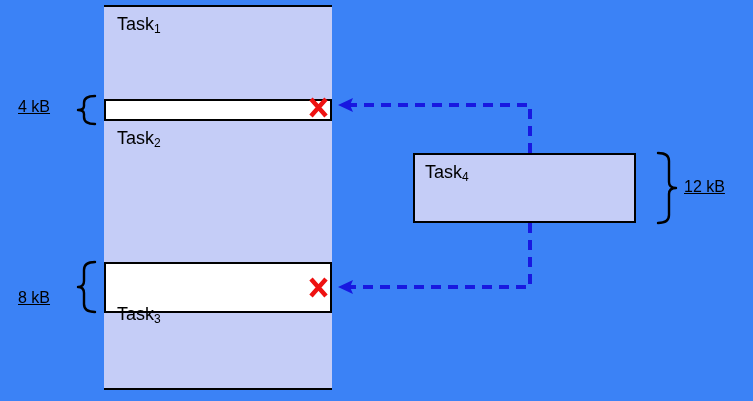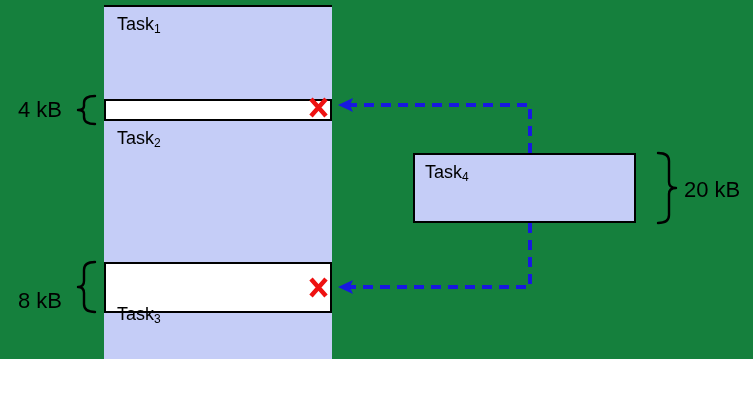--- a/index.html
+++ b/index.html
@@ -6,22 +6,22 @@
     margin: 0;
     padding: 0;
     background: #ffffff;
   }
   body {
     font-family: "Liberation Sans", sans-serif;
   }
   #canvas {
     position: relative;
     width: 753px;
-    height: 359px;
-    background: #15803d;
+    height: 401px;
+    background: #3b82f6;
     overflow: hidden;
   }
 
   
   .mem-outline {
     position: absolute;
     left: 104px;
     top: 5px;
     width: 228px;
     height: 385px;
@@ -58,24 +58,25 @@
     left: 413px;
     top: 153px;
     width: 223px;
     height: 70px;
     background: #c5cdf7;
     border: 2px solid #000000;
     box-sizing: border-box;
   }
   .size-label {
     position: absolute;
-    font-size: 22px;
+    font-size: 16px;
     color: #000000;
     white-space: nowrap;
     line-height: 1;
+    text-decoration: underline;
   }
 
   
   #overlay {
     position: absolute;
     left: 0;
     top: 0;
     width: 753px;
     height: 401px;
     pointer-events: none;
@@ -103,21 +104,21 @@
     <span>Task</span><sub>3</sub>
   </div>
 
   <div class="task4-box"></div>
   <div class="block-label" style="left:425px; top:163px;text-align:right;">
     <span>Task</span><sub>4</sub>
   </div>
 
   <div class="size-label" style="left:18px; top:99px;">4 kB</div>
   <div class="size-label" style="left:18px; top:290px;">8 kB</div>
-  <div class="size-label" style="left:684px; top:179px;">20 kB</div>
+  <div class="size-label" style="left:684px; top:179px;">12 kB</div>
 
   <svg id="overlay" viewBox="0 0 753 401" xmlns="http://www.w3.org/2000/svg">
 
     <g>
       <path d="M 95 96 Q 84 96 84 103 L 84 106 Q 84 110 78 110 Q 84 110 84 114 L 84 117 Q 84 124 95 124" fill="none" stroke="#000000" stroke-width="2.4" stroke-linecap="round" stroke-linejoin="round"></path>
     </g>
 
     <g>
       <path d="M 95 262 Q 84 262 84 270 L 84 281 Q 84 287 78 287 Q 84 287 84 293 L 84 304 Q 84 312 95 312" fill="none" stroke="#000000" stroke-width="2.4" stroke-linecap="round" stroke-linejoin="round"></path>
     </g>

